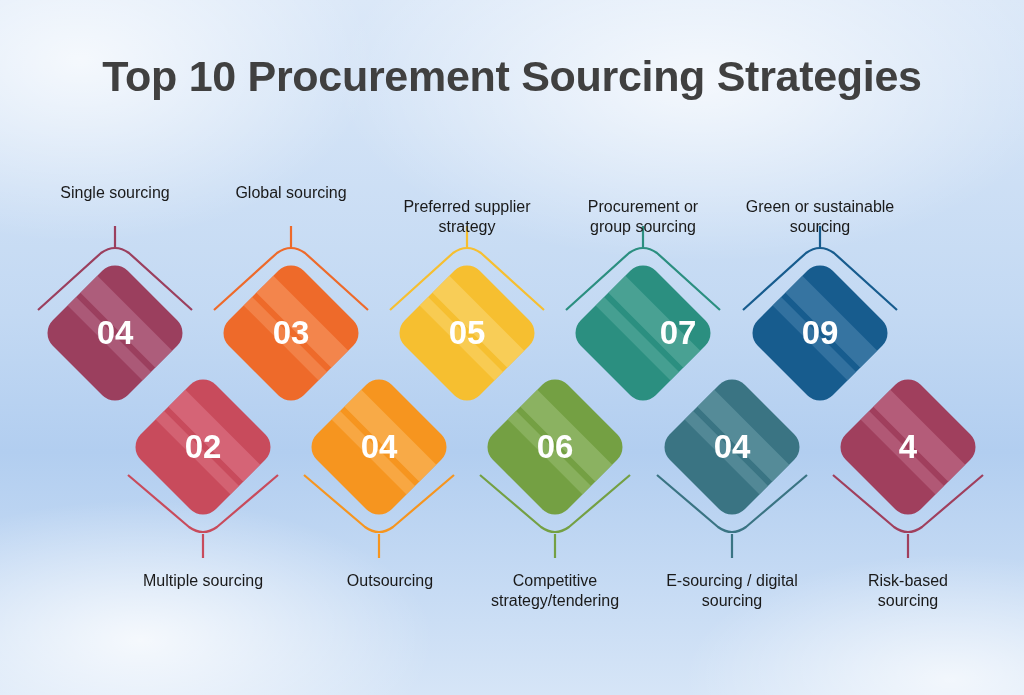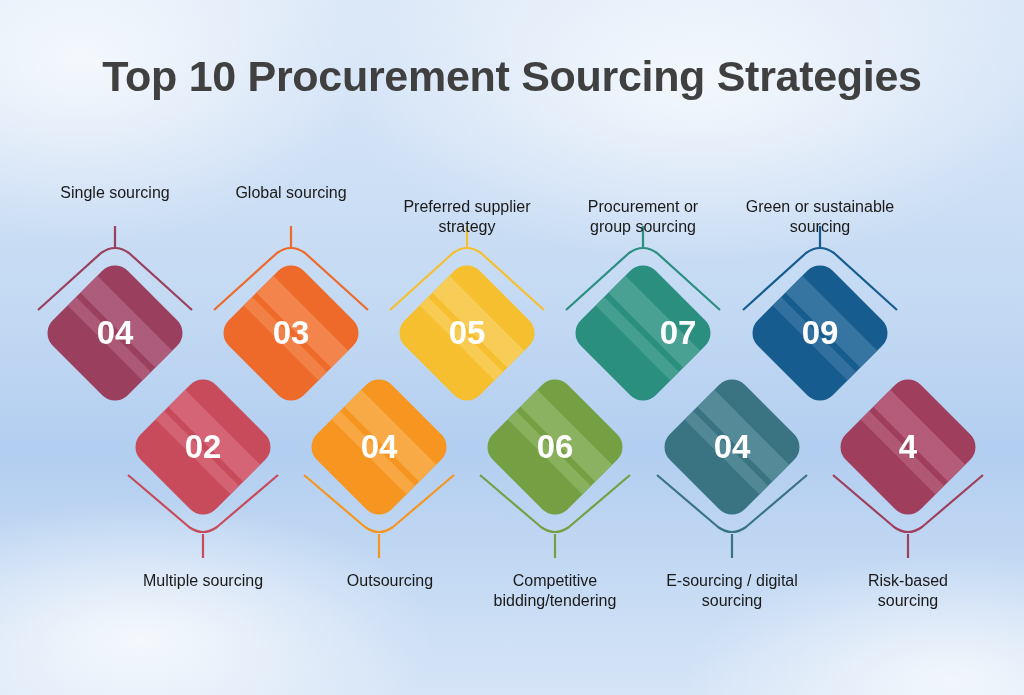--- a/index.html
+++ b/index.html
@@ -156,17 +156,17 @@
 <div class="num top" style="left:678px">07</div>
 <div class="num bot" style="left:732px">04</div>
 <div class="num top" style="left:820px">09</div>
 <div class="num bot" style="left:908px">4</div>
 
 <div class="label top1" style="left:115px">Single sourcing</div>
 <div class="label bot" style="left:203px">Multiple sourcing</div>
 <div class="label top1" style="left:291px">Global sourcing</div>
 <div class="label bot" style="left:390px">Outsourcing</div>
 <div class="label top2" style="left:467px;width:170px;margin-left:-85px">Preferred supplier strategy</div>
-<div class="label bot" style="left:555px;width:150px;margin-left:-75px">Competitive bidding/tendering</div>
+<div class="label bot" style="left:555px;width:150px;margin-left:-75px">Competitive strategy/tendering</div>
 <div class="label top2" style="left:643px;width:140px;margin-left:-70px">Procurement or group sourcing</div>
 <div class="label bot" style="left:732px;width:170px;margin-left:-85px">E-sourcing / digital sourcing</div>
 <div class="label top2" style="left:820px;width:180px;margin-left:-90px">Green or sustainable sourcing</div>
 <div class="label bot" style="left:908px;width:100px;margin-left:-50px">Risk-based sourcing</div>
 
 </body></html>

